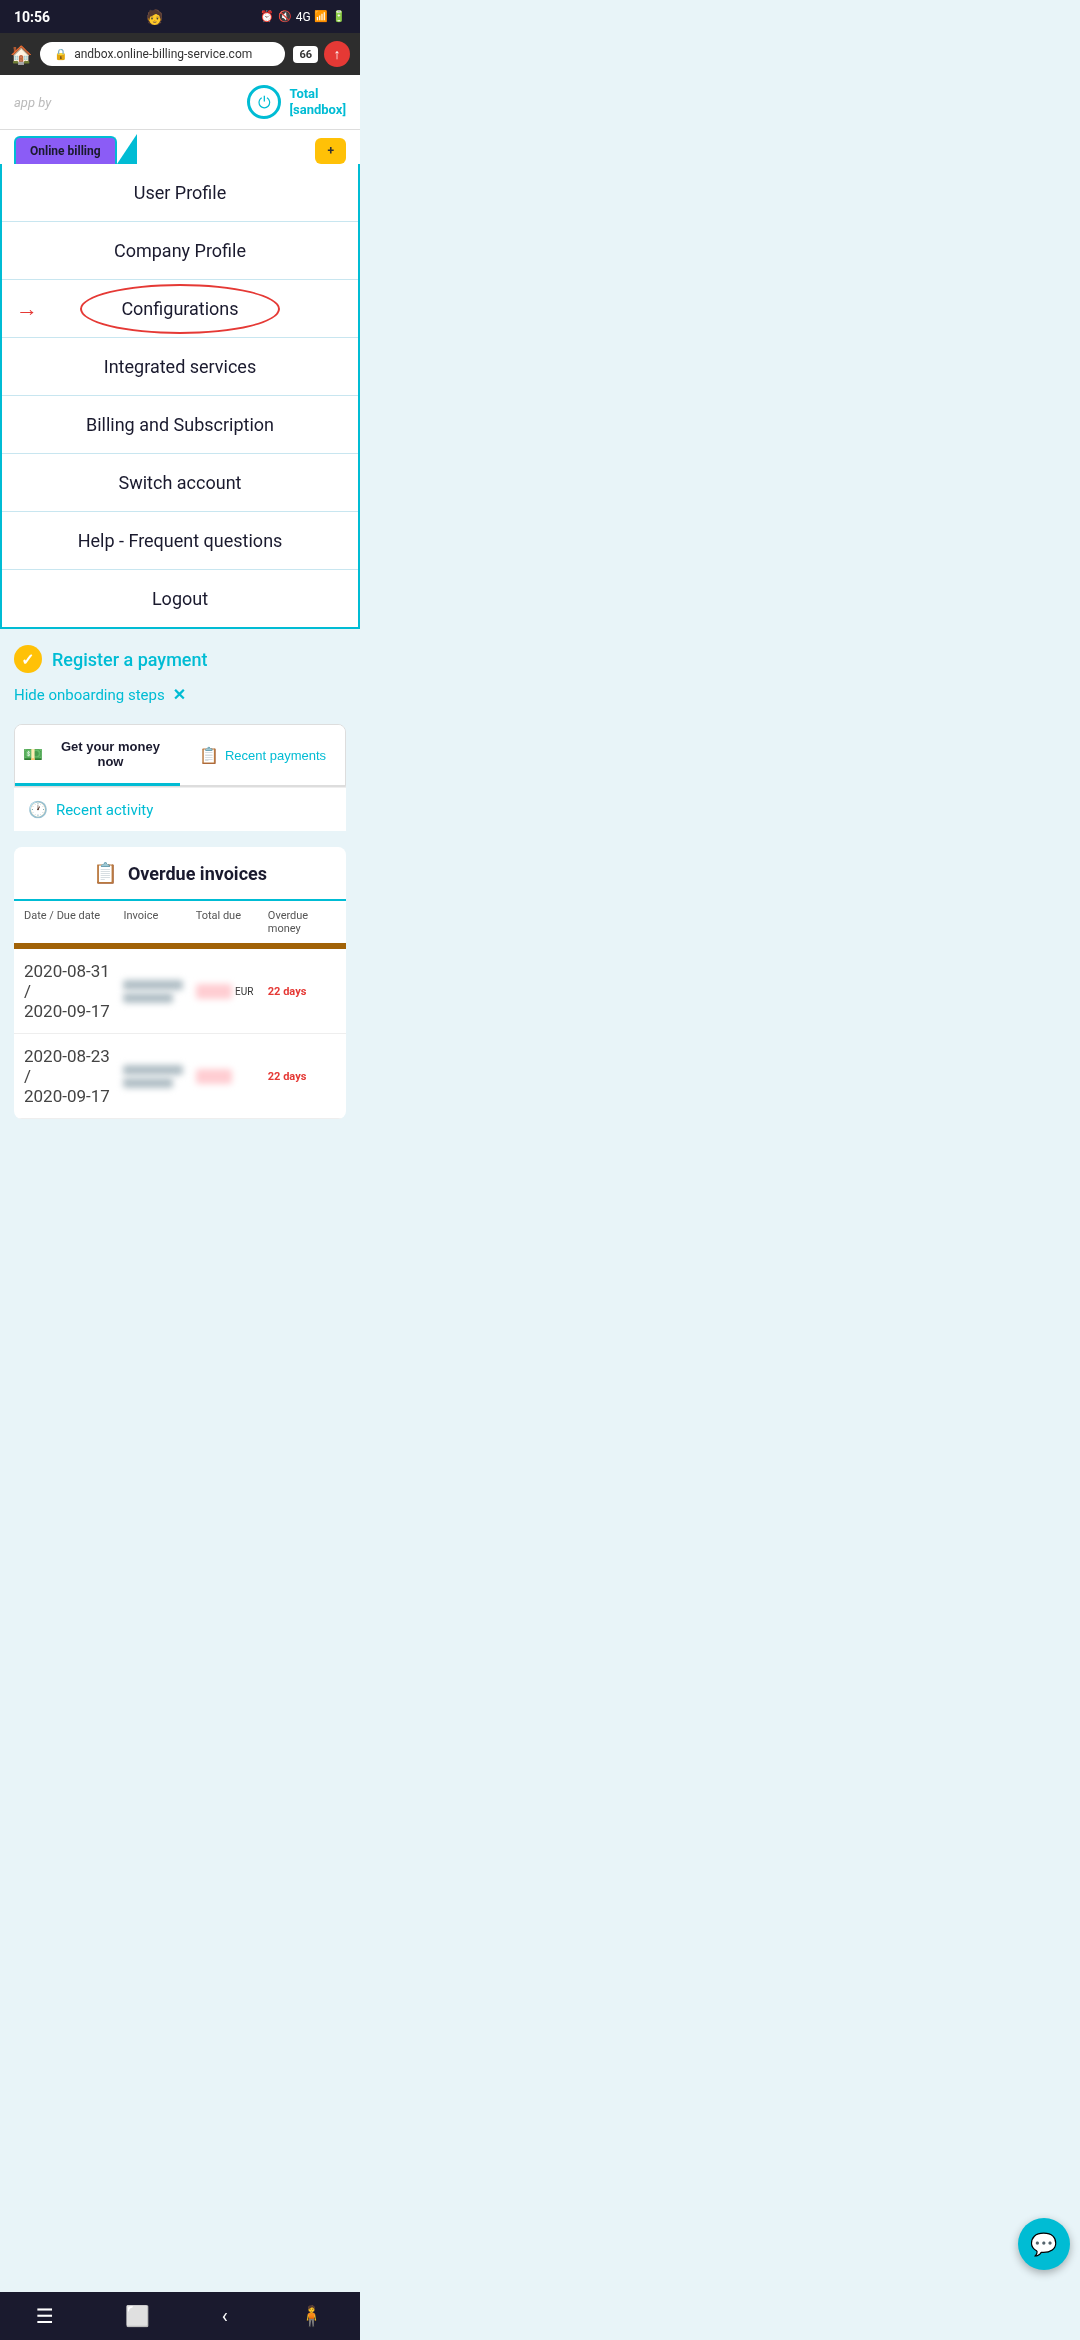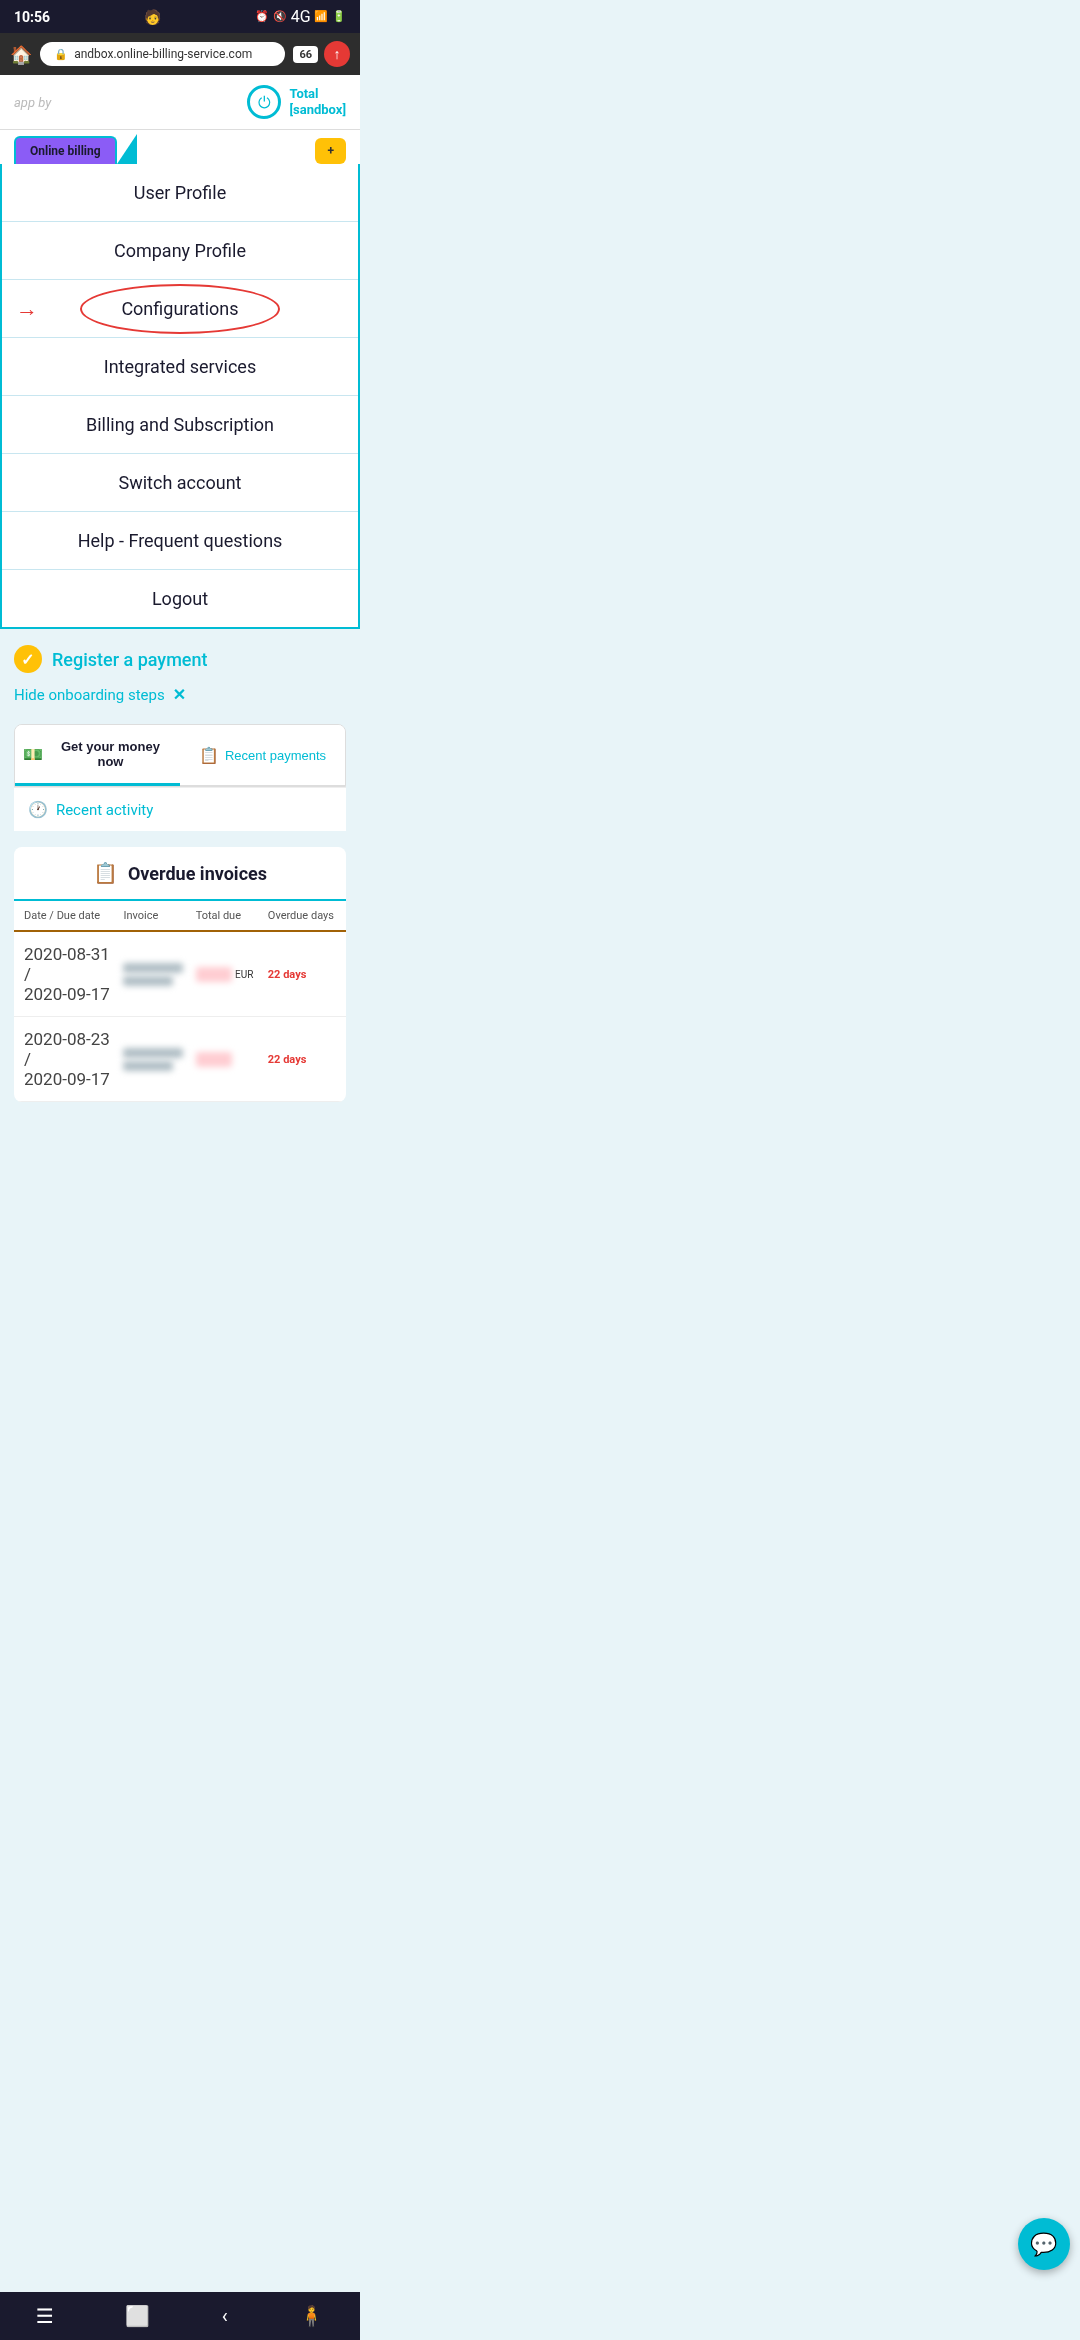--- a/index.html
+++ b/index.html
@@ -305,21 +305,21 @@
     }
     .overdue-title {
       font-size: 18px;
       font-weight: bold;
       color: #1a1a2e;
     }
     .table-header {
       display: grid;
       grid-template-columns: 1.4fr 1fr 1fr 1fr;
       padding: 8px 10px;
-      border-bottom: 2px solid #a16207;
+      border-bottom: 6px solid #a16207;
       font-size: 11px;
       color: #555;
       gap: 4px;
     }
     .table-row {
       display: grid;
       grid-template-columns: 1.4fr 1fr 1fr 1fr;
       padding: 12px 10px;
       border-bottom: 1px solid #eee;
       font-size: 11px;
@@ -374,21 +374,21 @@
   </style>
 </head>
 <body>
 
 <div class="status-bar">
   <span class="status-time">10:56</span>
   <span style="font-size:14px;">🧑</span>
   <div class="status-icons">
     <span>⏰</span>
     <span>🔇</span>
-    <span style="font-size:16px;">4G</span>
+    <span style="font-size:12px;">4G</span>
     <span>📶</span>
     <span>🔋</span>
   </div>
 </div>
 
 <div class="browser-bar">
   <div class="browser-home-btn">🏠</div>
   <div class="browser-url-bar">
     <span class="lock-icon">🔒</span>
     <span>andbox.online-billing-service.com</span>
@@ -477,21 +477,21 @@
   <div class="overdue-section">
     <div class="overdue-header">
       <span style="font-size:20px;">📋</span>
       <span class="overdue-title">Overdue invoices</span>
     </div>
 
     <div class="table-header">
       <span>Date / Due date</span>
       <span>Invoice</span>
       <span>Total due</span>
-      <span>Overdue days</span>
+      <span>Overdue money</span>
     </div>
 
     <div class="table-row">
       <span class="date-cell">2020-08-31 /<br>2020-09-17</span>
       <span>
         <span style="display:block;background:#b0bec5;border-radius:3px;height:10px;width:60px;margin-bottom:3px;filter:blur(3px);"></span>
         <span style="display:block;background:#b0bec5;border-radius:3px;height:10px;width:50px;filter:blur(3px);"></span>
       </span>
       <span>
         <span style="display:inline-block;background:#ffcdd2;border-radius:3px;padding:2px 6px;filter:blur(3px);color:transparent;font-size:10px;">####</span>

